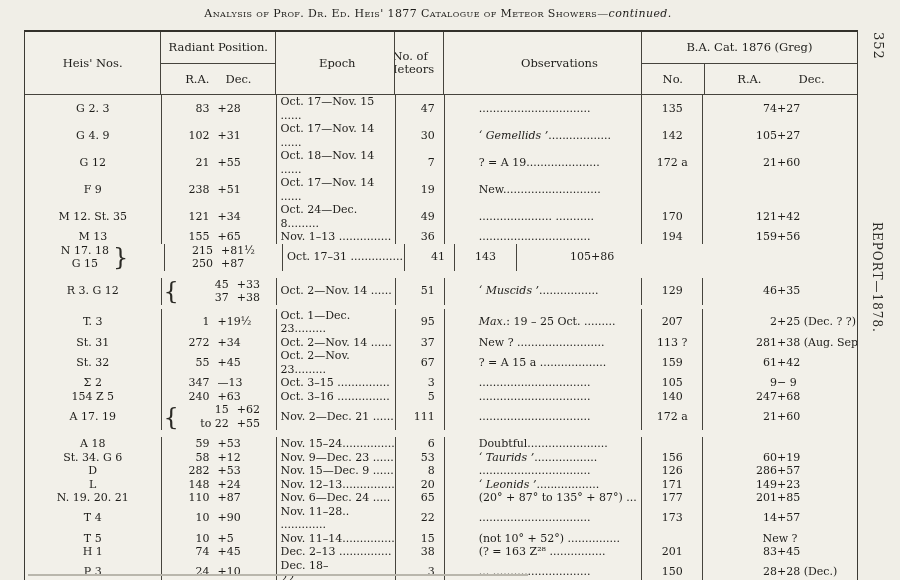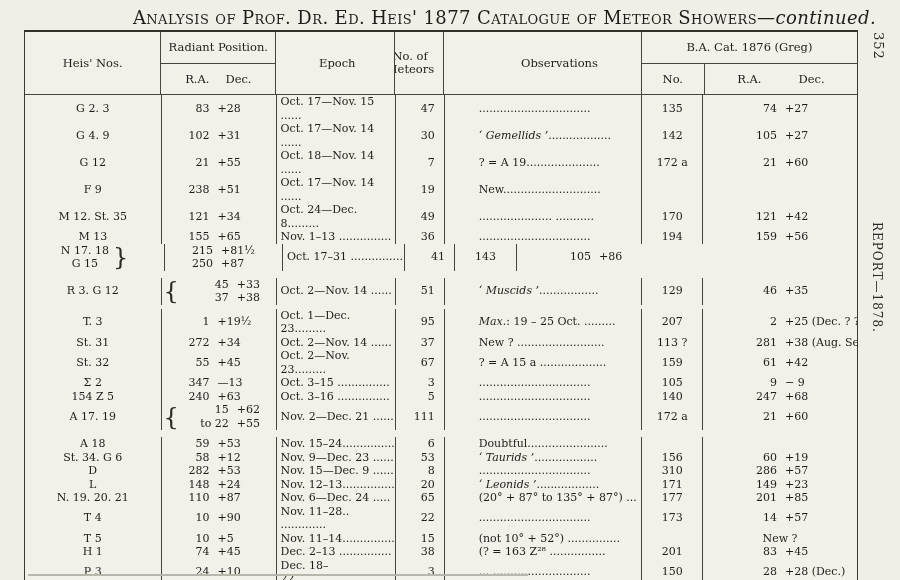--- a/index.html
+++ b/index.html
@@ -4,22 +4,22 @@
 <style>
   html,body{margin:0;padding:0;}
   body{
     width:900px;height:580px;position:relative;overflow:hidden;
     background:#f0eee7;
     font-family:"DejaVu Serif","Liberation Serif",serif;
     color:#1e1d1a;
   }
   
   .title{
-    position:absolute;top:7px;left:16px;width:860px;text-align:right;
-    font-size:18px;letter-spacing:.4px;white-space:nowrap;
+    position:absolute;top:7px;left:8px;width:860px;text-align:center;
+    font-size:11px;letter-spacing:.4px;white-space:nowrap;
   }
   .title .sc{font-variant:small-caps;}
   .title .cont{font-style:italic;}
   
   .rot{
     position:absolute;transform:rotate(90deg);transform-origin:left top;
     font-size:13px;letter-spacing:1px;white-space:nowrap;color:#2a2925;
   }
   .rot.pageno{left:886px;top:32px;}
   .rot.report{left:884px;top:222px;font-size:12px;}
@@ -60,21 +60,21 @@
   .ra-line{display:flex;}
   .ra-line .r{width:48px;text-align:right;}
   .ra-line .d{margin-left:8px;}
   .c3.cell{padding-left:4px;}
   .c4.cell{justify-content:flex-end;padding-right:9px;}
   .c5.cell{padding-left:4px;white-space:nowrap;margin-left:30px;}
   .c5 i{font-style:italic;}
   .c6.cell{justify-content:center;text-align:center;}
   .ba-line{flex:1;display:flex;}
   .ba-line .r{width:74px;text-align:right;}
-  .ba-line .d{margin-left:8px;white-space:nowrap;}
+  .ba-line .d{white-space:nowrap;}
   .ba-text{flex:1;text-align:center;white-space:nowrap;}
   .stray{position:absolute;left:28px;top:574px;width:500px;height:1.5px;background:#b9b6ac;}
 </style>
 </head>
 <body>
 
 <div class="title">
   <span class="sc">Analysis of Prof. Dr. Ed. Heis' 1877 Catalogue of Meteor Showers</span><span class="cont">—continued.</span>
 </div>
 
@@ -657,21 +657,21 @@
                 <div class="d">+53</div>
               </div>
             </div>
           </div>
         </div>
         <div class="cell c3">Nov. 15—Dec. 9  ......</div>
         <div class="cell c4">8</div>
         <div class="cell c5">
           <span>................................</span>
         </div>
-        <div class="cell c6">310</div>
+        <div class="cell c6">126</div>
         <div class="cell c7">
           <div class="ba-line">
             <div class="r">286</div>
             <div class="d">+57</div>
           </div>
         </div>
       </div>
       <div class="t-row">
         <div class="cell c1">
           <div class="heis-wrap">

